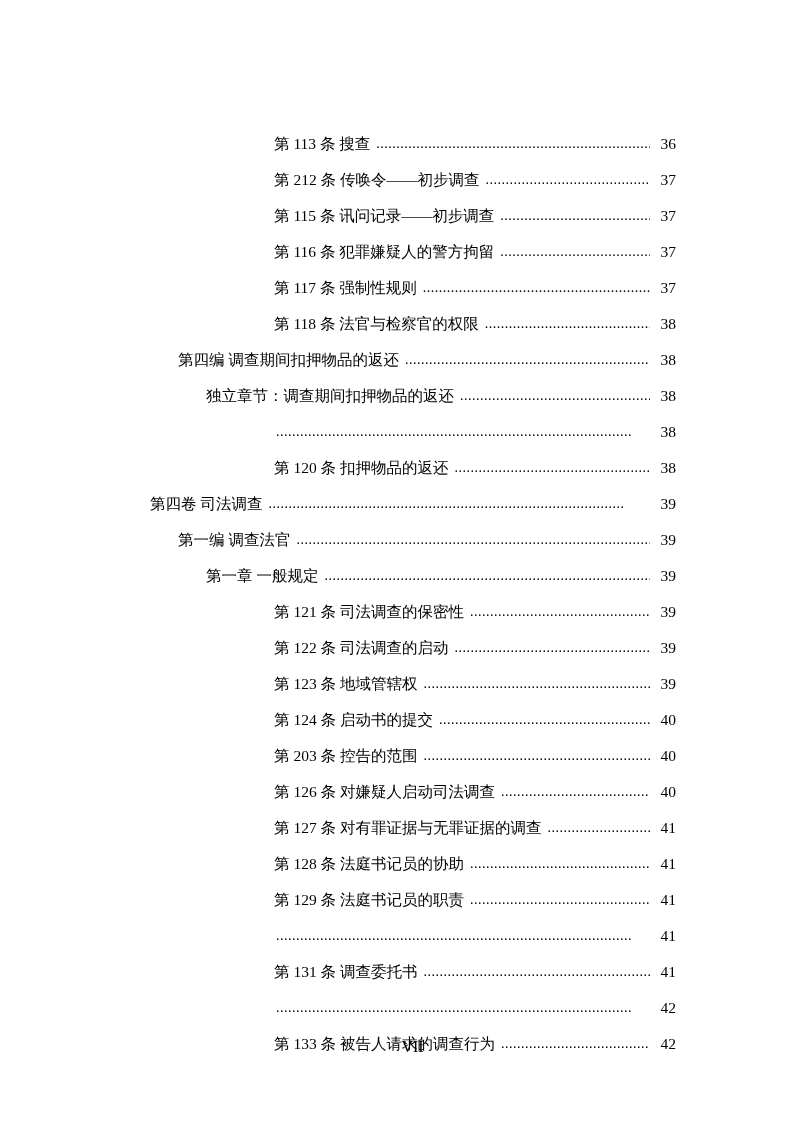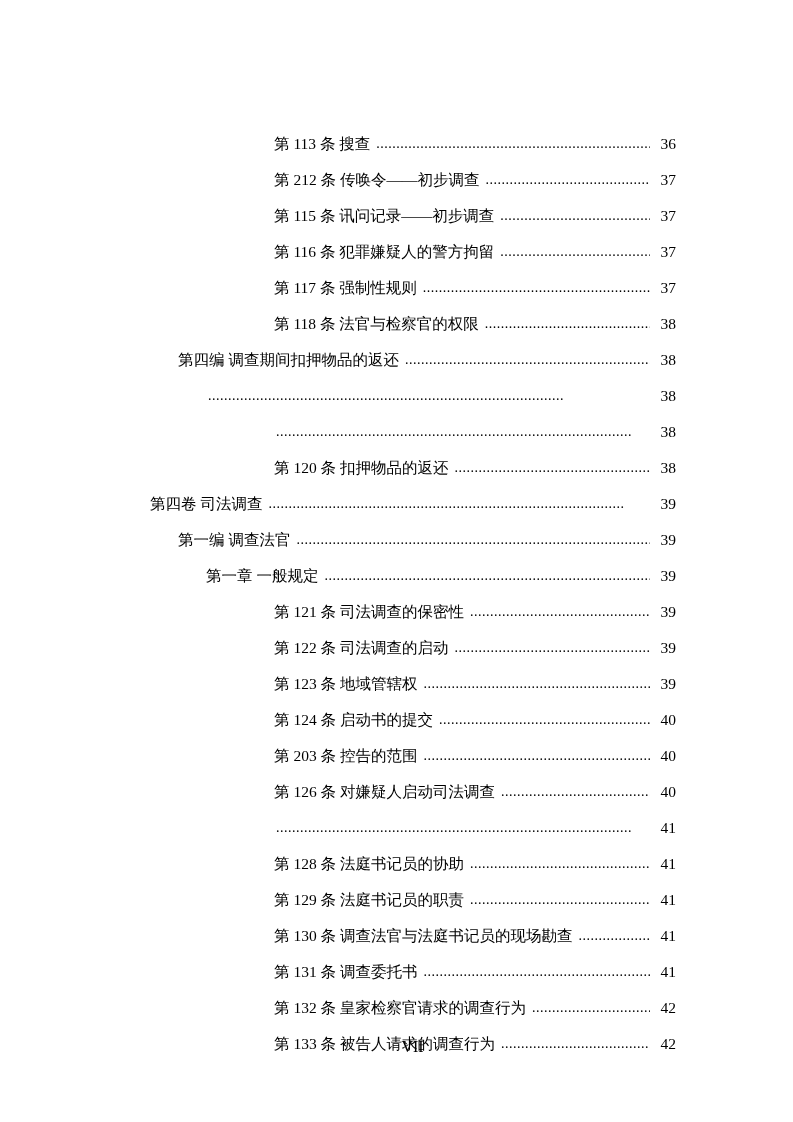--- a/index.html
+++ b/index.html
@@ -111,20 +111,21 @@
         <span class="label">第 118 条  法官与检察官的权限</span>
         <span class="dots">.........................................................................................</span>
         <span class="pageno">38</span>
       </div>
       <div class="toc-row lvl-book">
         <span class="label">第四编  调查期间扣押物品的返还</span>
         <span class="dots">.........................................................................................</span>
         <span class="pageno">38</span>
       </div>
       <div class="toc-row lvl-uniq">
+        <span class="label">独立章节：调查期间扣押物品的返还</span>
         <span class="dots">.........................................................................................</span>
         <span class="pageno">38</span>
       </div>
       <div class="toc-row lvl-art">
         <span class="dots">.........................................................................................</span>
         <span class="pageno">38</span>
       </div>
       <div class="toc-row lvl-art">
         <span class="label">第 120 条  扣押物品的返还</span>
         <span class="dots">.........................................................................................</span>
@@ -169,45 +170,44 @@
         <span class="label">第 203 条  控告的范围</span>
         <span class="dots">.........................................................................................</span>
         <span class="pageno">40</span>
       </div>
       <div class="toc-row lvl-art">
         <span class="label">第 126 条  对嫌疑人启动司法调查</span>
         <span class="dots">.........................................................................................</span>
         <span class="pageno">40</span>
       </div>
       <div class="toc-row lvl-art">
+        <span class="label">第 127 条  对有罪证据与无罪证据的调查</span>
         <span class="dots">.........................................................................................</span>
         <span class="pageno">41</span>
       </div>
       <div class="toc-row lvl-art">
         <span class="label">第 128 条  法庭书记员的协助</span>
         <span class="dots">.........................................................................................</span>
         <span class="pageno">41</span>
       </div>
       <div class="toc-row lvl-art">
         <span class="label">第 129 条  法庭书记员的职责</span>
         <span class="dots">.........................................................................................</span>
         <span class="pageno">41</span>
       </div>
       <div class="toc-row lvl-art">
-        <span class="label">第 130 条  调查法官与法庭书记员的现场勘查</span>
         <span class="dots">.........................................................................................</span>
         <span class="pageno">41</span>
       </div>
       <div class="toc-row lvl-art">
         <span class="label">第 131 条  调查委托书</span>
         <span class="dots">.........................................................................................</span>
         <span class="pageno">41</span>
       </div>
       <div class="toc-row lvl-art">
-        <span class="label">第 132 条  皇家检察官请求的调查行为</span>
         <span class="dots">.........................................................................................</span>
         <span class="pageno">42</span>
       </div>
       <div class="toc-row lvl-art">
         <span class="label">第 133 条  被告人请求的调查行为</span>
         <span class="dots">.........................................................................................</span>
         <span class="pageno">42</span>
       </div>
     </div>
 

